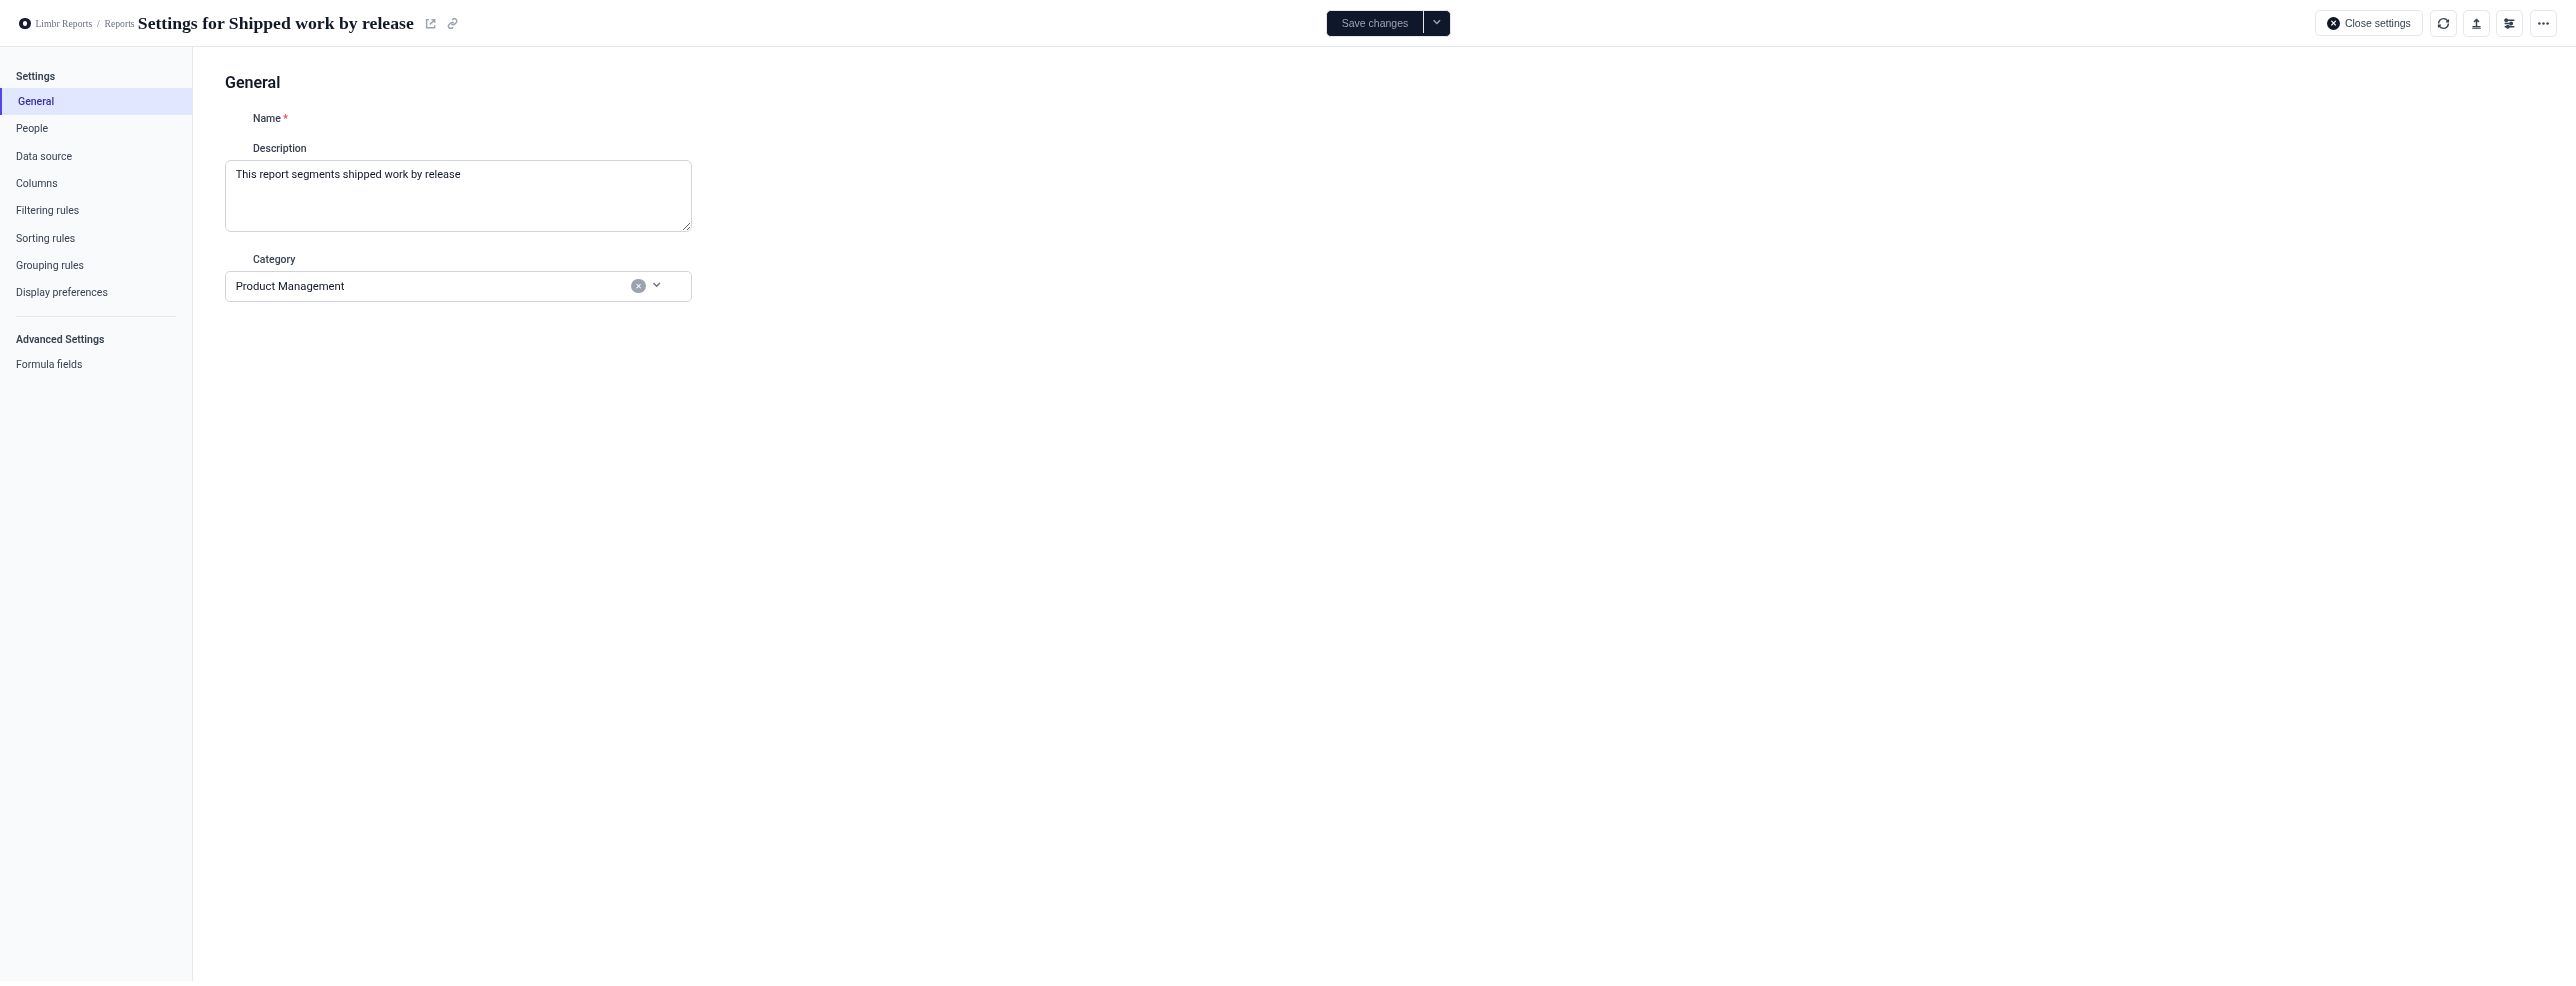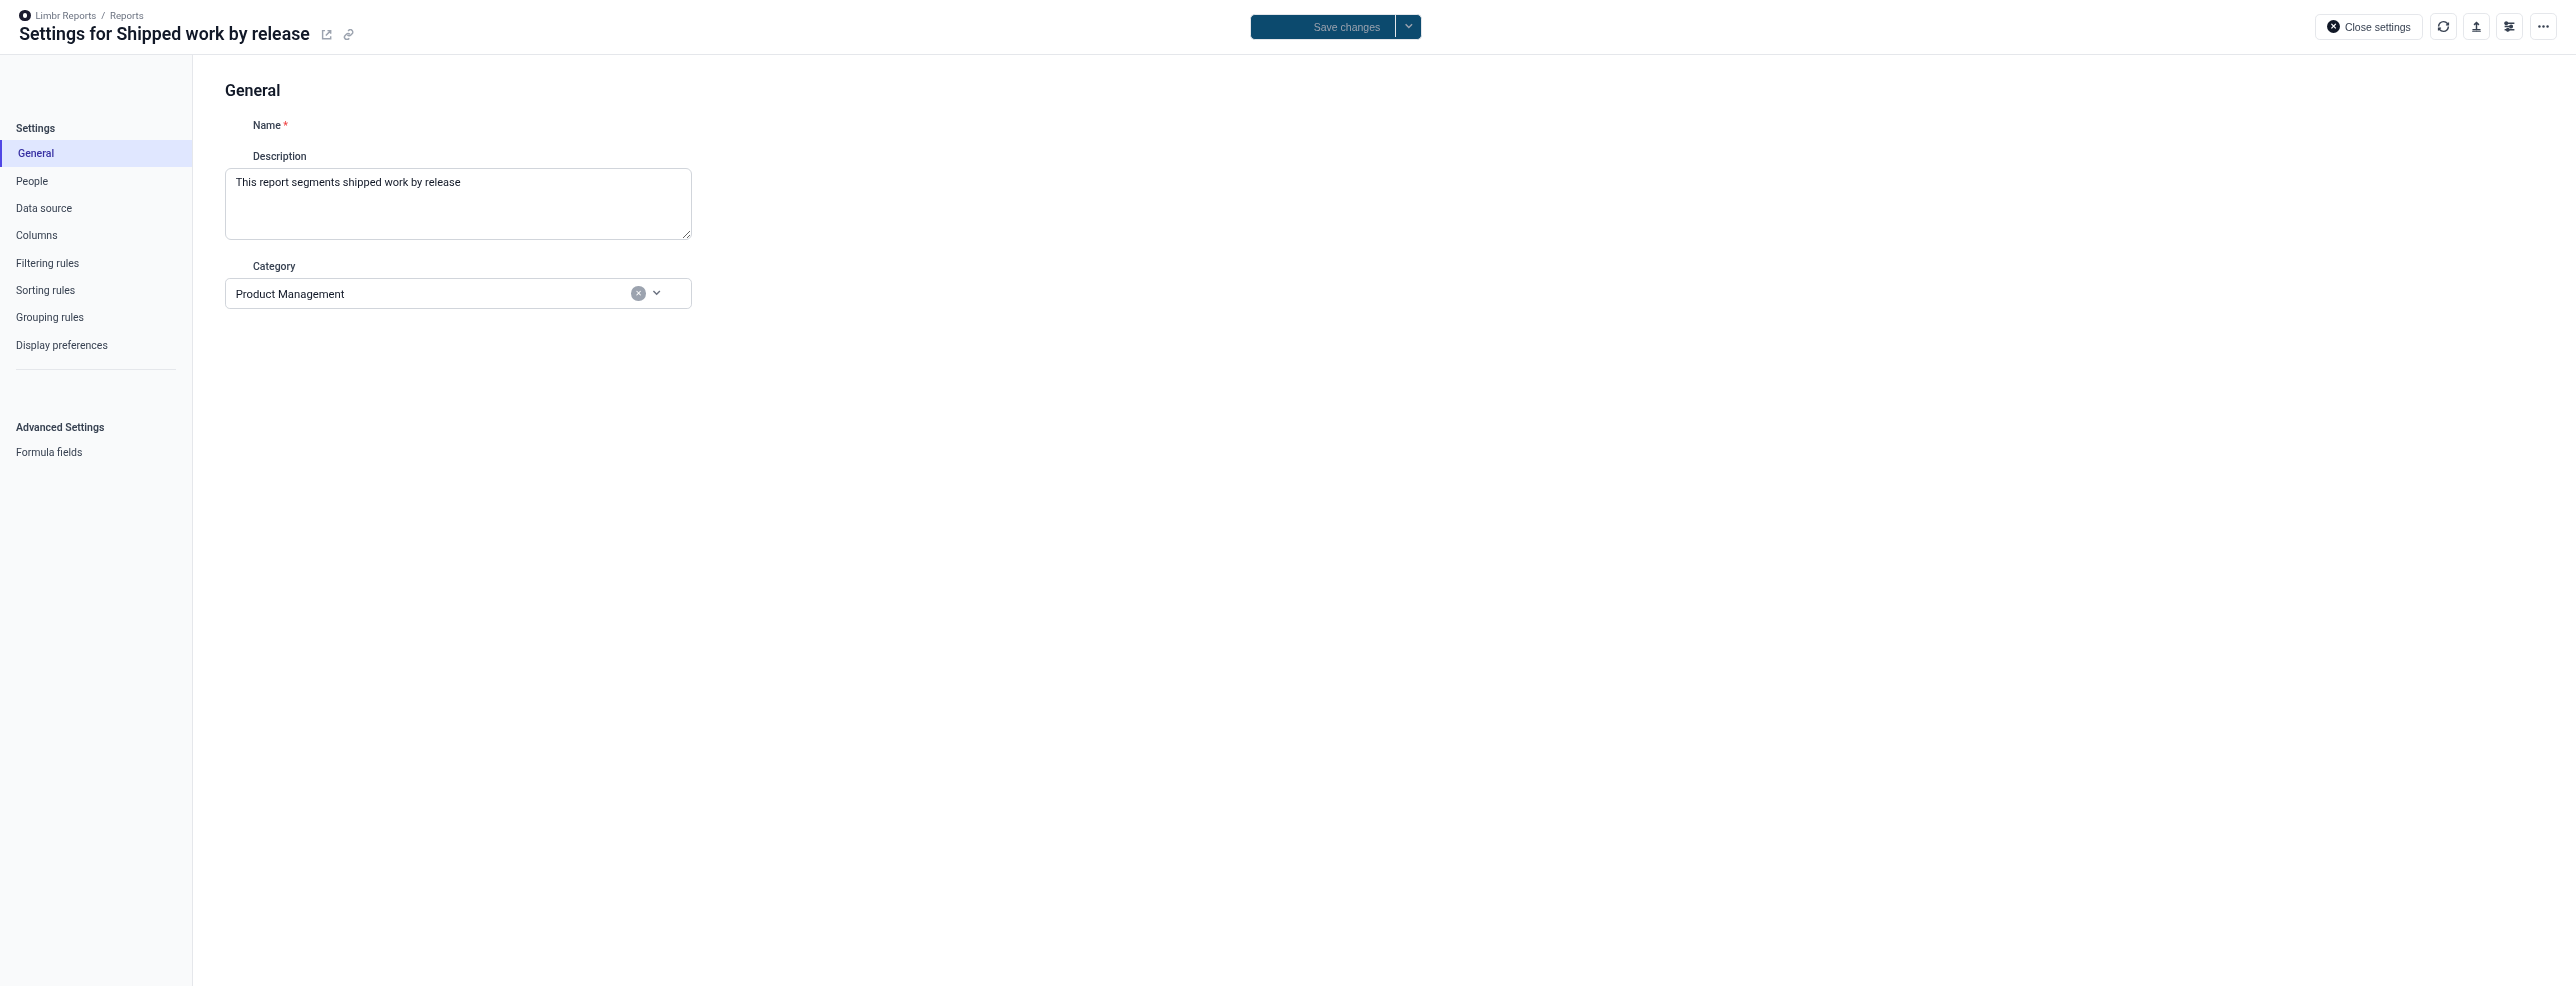--- a/index.html
+++ b/index.html
@@ -22,22 +22,23 @@
       display: flex;
       align-items: center;
       justify-content: space-between;
       padding: 9.7px 19.3px;
       border-bottom: 0.8px solid #e5e7eb;
       background: #ffffff;
     }
 
     .header-left {
       display: flex;
-      flex-direction: column;
+      flex-direction: row;
       gap: 3.2px;
+      font-family: Liberation Serif, serif;
     }
 
     .breadcrumb {
       display: flex;
       align-items: center;
       gap: 4.8px;
       font-size: 9.7px;
       color: #6b7280;
     }
 
@@ -93,26 +94,25 @@
 
     .header-center {
       display: flex;
       align-items: center;
       gap: 0;
     }
 
     .save-btn {
       display: flex;
       align-items: flex-start;
-      background: #0c4a6e;
+      background: #0f172a;
       border: 0.8px solid #e5e7eb;
       border-radius: 4.8px;
       overflow: hidden;
       cursor: pointer;
-      padding-left: 48px;
     }
 
     .save-btn-main {
       padding: 6.4px 14.5px;
       font-size: 10.5px;
       color: #9ca3af;
       background: transparent;
       border: none;
       cursor: pointer;
     }
@@ -189,21 +189,20 @@
       border-right: 0.8px solid #e5e7eb;
       padding: 16px 0;
       overflow-y: auto;
     }
 
     .sidebar-section-title {
       font-size: 10.5px;
       font-weight: 600;
       color: #374151;
       padding: 6.4px 16px 4.8px 16px;
-      margin-top: 45px;
     }
 
     .sidebar-item {
       display: flex;
       align-items: center;
       padding: 7.2px 16px;
       font-size: 10.5px;
       color: #374151;
       cursor: pointer;
       border-radius: 0;

